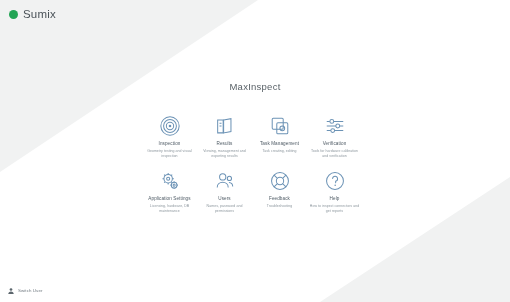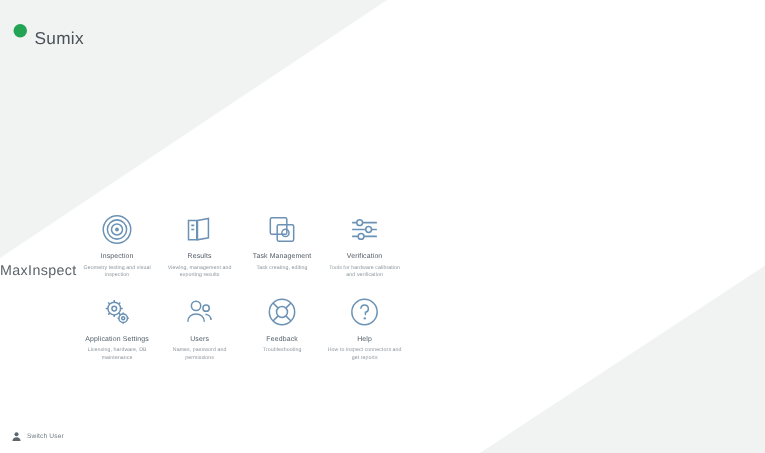--- a/index.html
+++ b/index.html
@@ -45,30 +45,29 @@
     width:9px; height:9px; border-radius:50%;
     background:#23a455;
     display:block;
     flex:none;
   }
   .brand-name {
     font-size:11.5px;
     color:#4a5258;
     letter-spacing:.2px;
     line-height:1;
-    margin-top:12px;
   }
 
   
   .content {
     position:absolute;
     top:0; left:0; right:0; bottom:0;
     z-index:4;
     display:flex;
-    flex-direction:row;
+    flex-direction:column;
     align-items:center;
     padding-top:81px;
   }
 
   .page-title {
     font-size:9.5px;
     color:#5a6268;
     letter-spacing:.25px;
     margin-bottom:23px;
   }

